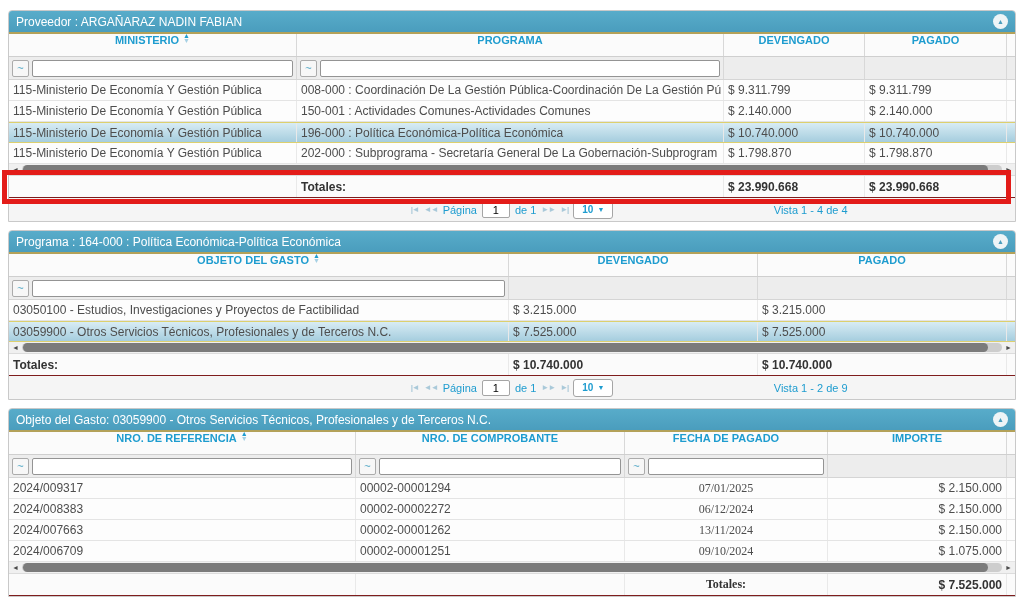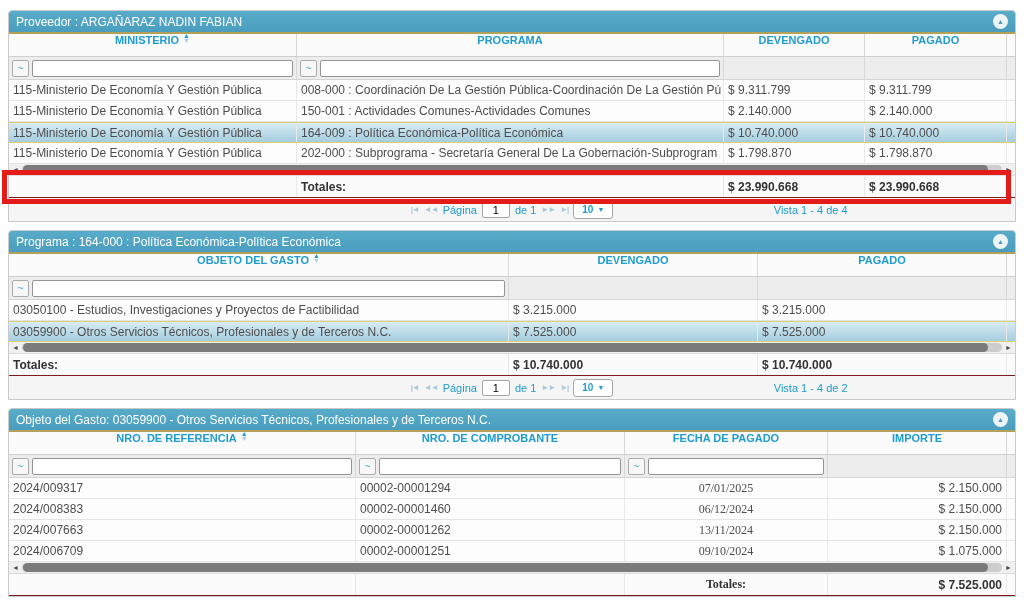--- a/index.html
+++ b/index.html
@@ -128,21 +128,21 @@
     <div class="cell p1c3">$ 9.311.799</div>
   </div>
   <div class="row">
     <div class="cell p1c0">115-Ministerio De Economía Y Gestión Pública</div>
     <div class="cell p1c1">150-001 : Actividades Comunes-Actividades Comunes</div>
     <div class="cell p1c2">$ 2.140.000</div>
     <div class="cell p1c3">$ 2.140.000</div>
   </div>
   <div class="row selected">
     <div class="cell p1c0">115-Ministerio De Economía Y Gestión Pública</div>
-    <div class="cell p1c1">164-009 : Política Económica-Política Económica</div>
+    <div class="cell p1c1">196-000 : Política Económica-Política Económica</div>
     <div class="cell p1c2">$ 10.740.000</div>
     <div class="cell p1c3">$ 10.740.000</div>
   </div>
   <div class="row">
     <div class="cell p1c0">115-Ministerio De Economía Y Gestión Pública</div>
     <div class="cell p1c1">202-000 : Subprograma - Secretaría General De La Gobernación-Subprogram</div>
     <div class="cell p1c2">$ 1.798.870</div>
     <div class="cell p1c3">$ 1.798.870</div>
   </div>
 
@@ -248,21 +248,21 @@
       <span>Página</span>
       <input class="page-input" value="1" style="">
       <span>de 1</span>
       <span class="pager-icon">►►</span>
       <span class="pager-icon">►|</span>
       <span class="page-select">
         <span>10</span>
         <span class="psel-arrow">▼</span>
       </span>
     </div>
-    <div class="pager-zone view-info">Vista 1 - 4 de 2</div>
+    <div class="pager-zone view-info">Vista 1 - 2 de 9</div>
   </div>
 </div>
 
 <div class="panel" id="panel3">
   <div class="titlebar">
     <span class="title">Objeto del Gasto: 03059900 - Otros Servicios Técnicos, Profesionales y de Terceros N.C.</span>
     <span class="collapse-btn">
       <span class="collapse-glyph">▲</span>
     </span>
   </div>
@@ -303,21 +303,21 @@
   </div>
 
   <div class="row">
     <div class="cell p3c0">2024/009317</div>
     <div class="cell p3c1">00002-00001294</div>
     <div class="cell p3c2 ta-c">07/01/2025</div>
     <div class="cell p3c3 ta-r">$ 2.150.000</div>
   </div>
   <div class="row">
     <div class="cell p3c0">2024/008383</div>
-    <div class="cell p3c1">00002-00001460</div>
+    <div class="cell p3c1">00002-00002272</div>
     <div class="cell p3c2 ta-c">06/12/2024</div>
     <div class="cell p3c3 ta-r">$ 2.150.000</div>
   </div>
   <div class="row">
     <div class="cell p3c0">2024/007663</div>
     <div class="cell p3c1">00002-00001262</div>
     <div class="cell p3c2 ta-c">13/11/2024</div>
     <div class="cell p3c3 ta-r">$ 2.150.000</div>
   </div>
   <div class="row">

